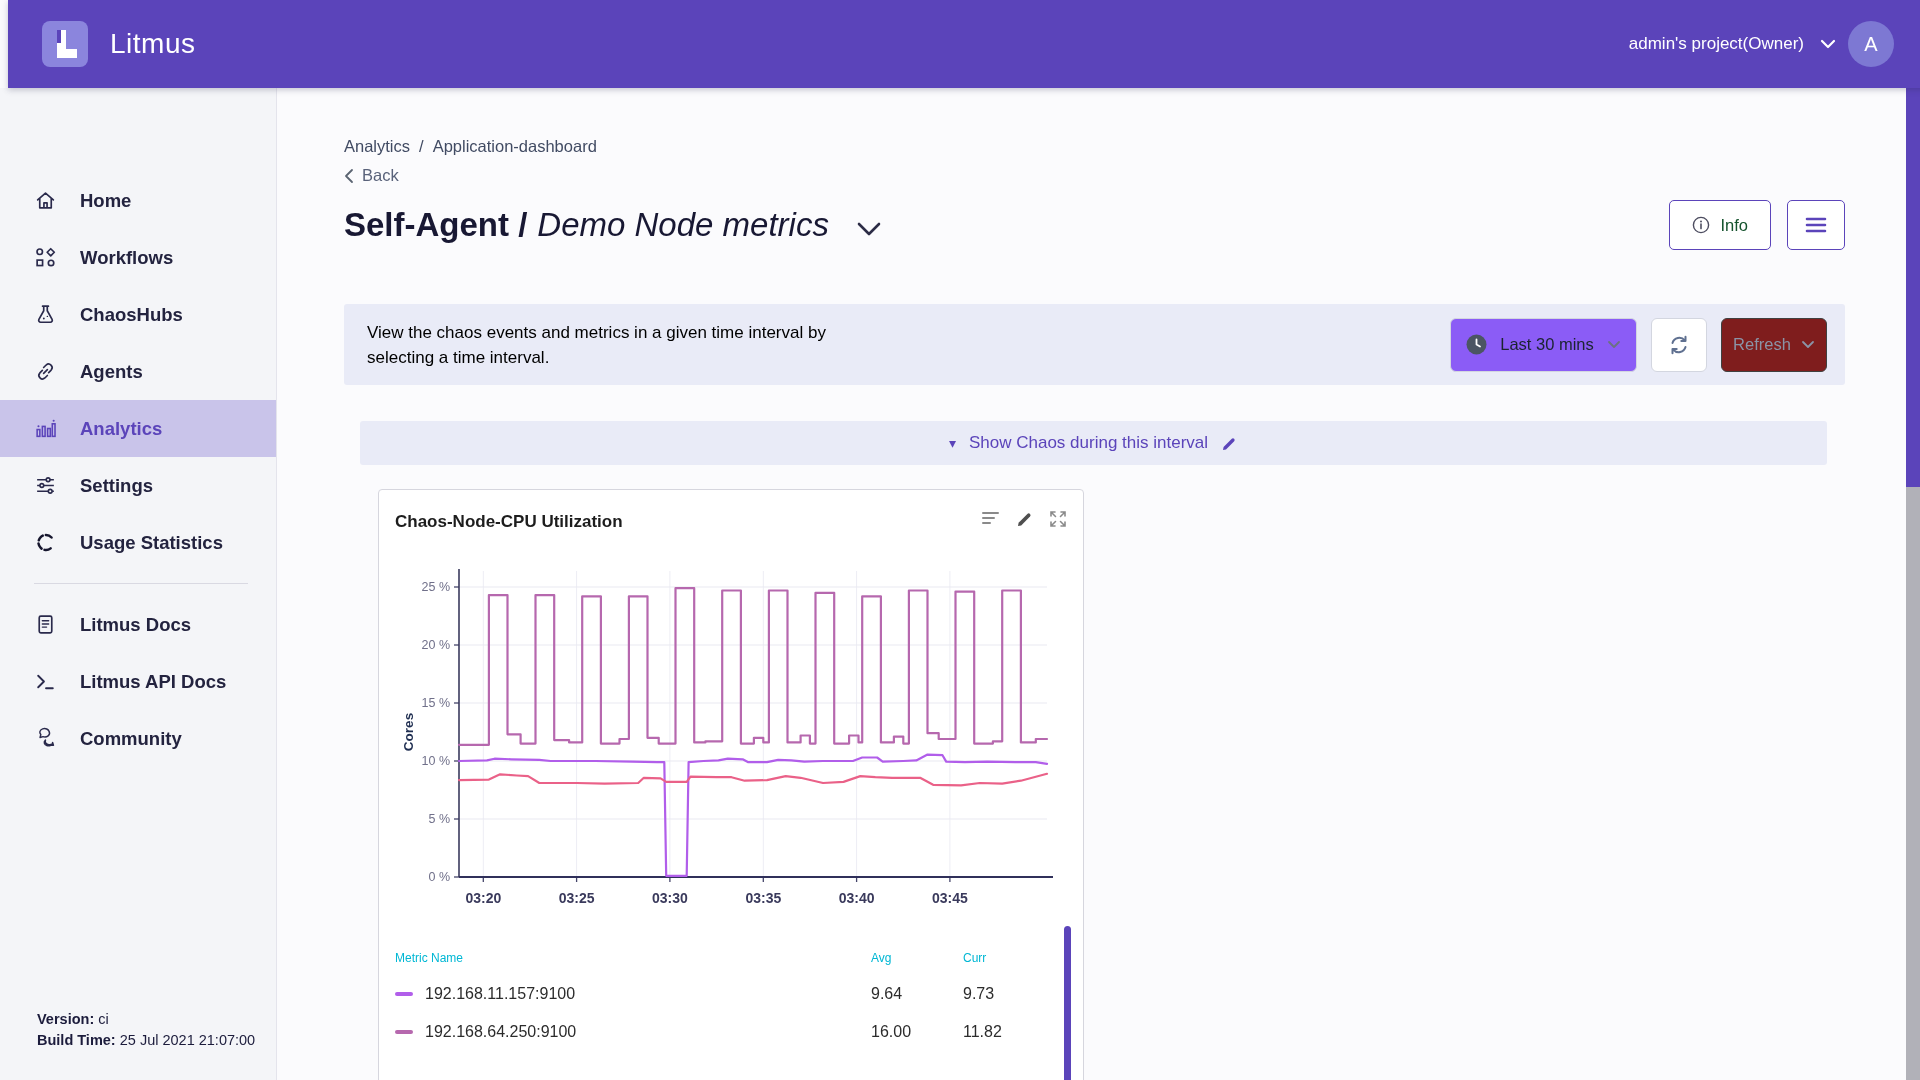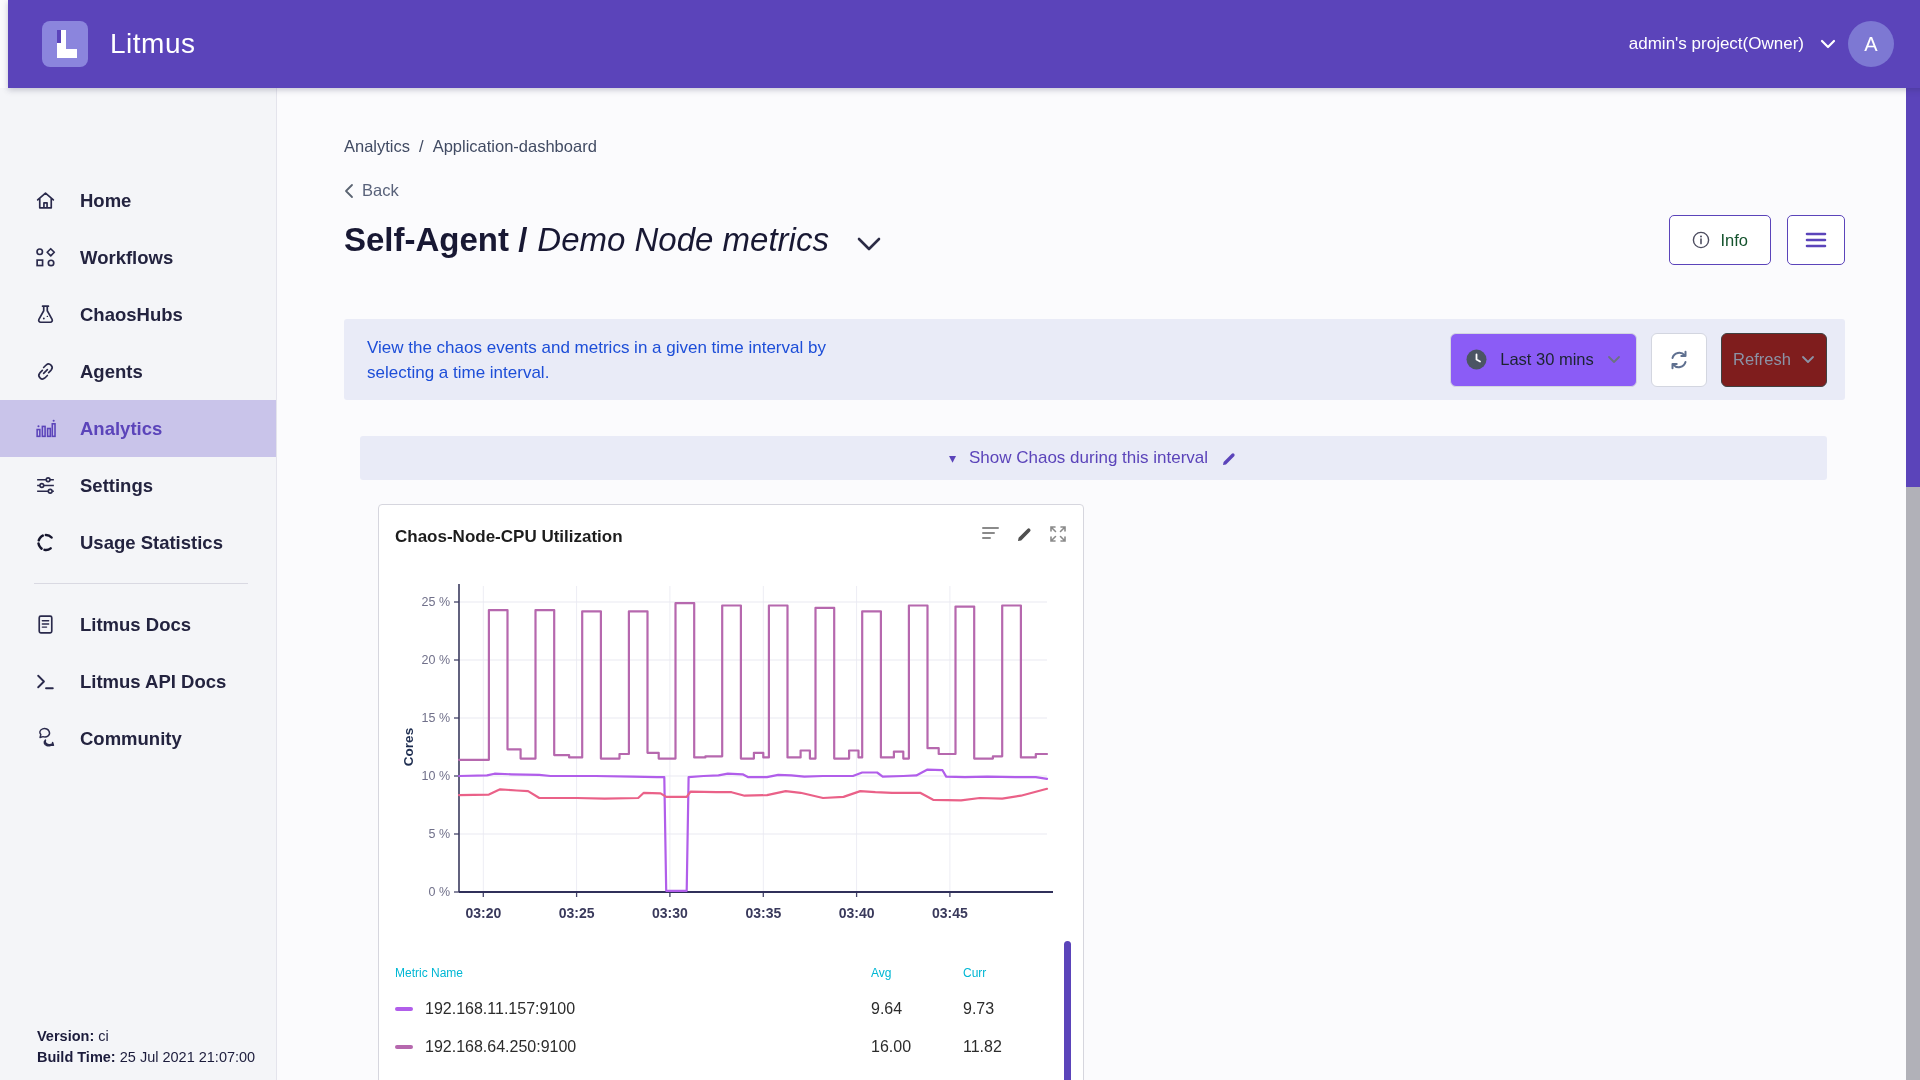--- a/index.html
+++ b/index.html
@@ -22,45 +22,45 @@
             display:flex; align-items:center; justify-content:center; cursor:pointer; }
 
   
   .sidebar { position:absolute; top:88px; left:0; width:277px; bottom:0; background:#f4f5f8; border-right:1px solid #e4e4ec; }
   .side-list { list-style:none; padding-top:84px; }
   .side-item { height:57px; display:flex; align-items:center; padding-left:34px; gap:23px;
                font-size:18.5px; font-weight:600; color:#23233f; cursor:pointer; }
   .side-item svg { flex:0 0 auto; }
   .side-item.active { background:#c9c4ea; color:#5b44ba; }
   .side-div { border:none; border-top:1.5px solid #d9d9e2; margin:12px 28px 12px 34px; }
-  .version-box { position:absolute; left:37px; bottom:12px; font-size:14.5px; line-height:21px; color:#1c1c3c; }
+  .version-box { position:absolute; left:37px; bottom:29px; font-size:14.5px; line-height:21px; color:#1c1c3c; }
   .version-box b { font-weight:700; }
 
   
   .main { position:absolute; left:278px; top:88px; right:14px; bottom:0; background:#fbfbfd; overflow:hidden; }
   .content { padding:49px 0 0 66px; }
 
   .breadcrumb { font-size:16.5px; color:#414b63; display:flex; gap:9px; }
   .breadcrumb .crumb { cursor:pointer; }
-  .back-row { margin-top:25px; display:flex; align-items:center; gap:8px; font-size:16.5px; color:#59627a; cursor:pointer; }
+  .back-row { margin-top:10px; display:flex; align-items:center; gap:8px; font-size:16.5px; color:#59627a; cursor:pointer; }
 
   .title-row { margin-top:15px; width:1501px; display:flex; align-items:center; justify-content:space-between; }
   .page-title { font-size:33px; color:#181833; display:flex; align-items:center; }
   .page-title .t-bold { font-weight:700; }
   .page-title .t-italic { font-style:italic; font-weight:400; margin-left:10px; }
   .page-title svg { margin-left:28px; margin-top:8px; }
   .title-actions { display:flex; gap:16px; }
   .btn-info { height:50px; padding:0 22px; background:#fff; border:1px solid #5b44ba; border-radius:5px;
               display:flex; align-items:center; gap:10px; font-size:16.5px; color:#14532d; cursor:pointer; }
   .btn-menu { width:58px; height:50px; background:#fff; border:1px solid #5b44ba; border-radius:5px;
               display:flex; align-items:center; justify-content:center; cursor:pointer; }
 
   .info-strip { margin-top:54px; width:1501px; height:81px; background:#e9ebf7; border-radius:3px;
                 display:flex; align-items:center; justify-content:space-between; padding:0 18px 0 23px; }
-  .info-note { font-size:17px; line-height:25px; color:#1d4ed8; max-width:520px; }
+  .info-note { font-size:17px; line-height:25px; color:#000000; max-width:520px; }
   .strip-controls { display:flex; align-items:center; gap:14px; }
   .btn-time { height:54px; width:187px; background:#8b5cf6; border:1px solid #d3d6e0; border-radius:6px;
               display:flex; align-items:center; justify-content:center; gap:13px; font-size:16.5px; color:#1b2430; cursor:pointer; }
   .btn-reload { width:56px; height:54px; background:#fff; border:1px solid #d3d6e0; border-radius:6px;
                 display:flex; align-items:center; justify-content:center; cursor:pointer; }
   .btn-refresh { height:54px; width:106px; background:#7f1d1d; border:1px solid #404040; border-radius:6px;
                  display:flex; align-items:center; justify-content:center; gap:10px; font-size:16.5px; color:#8b93a6; cursor:pointer; }
 
   .chaos-row { margin:36px 18px 0 16px; width:1467px; height:44px; background:#e9ebf7; border-radius:3px;
                display:flex; align-items:center; justify-content:center; gap:13px; cursor:pointer; }

